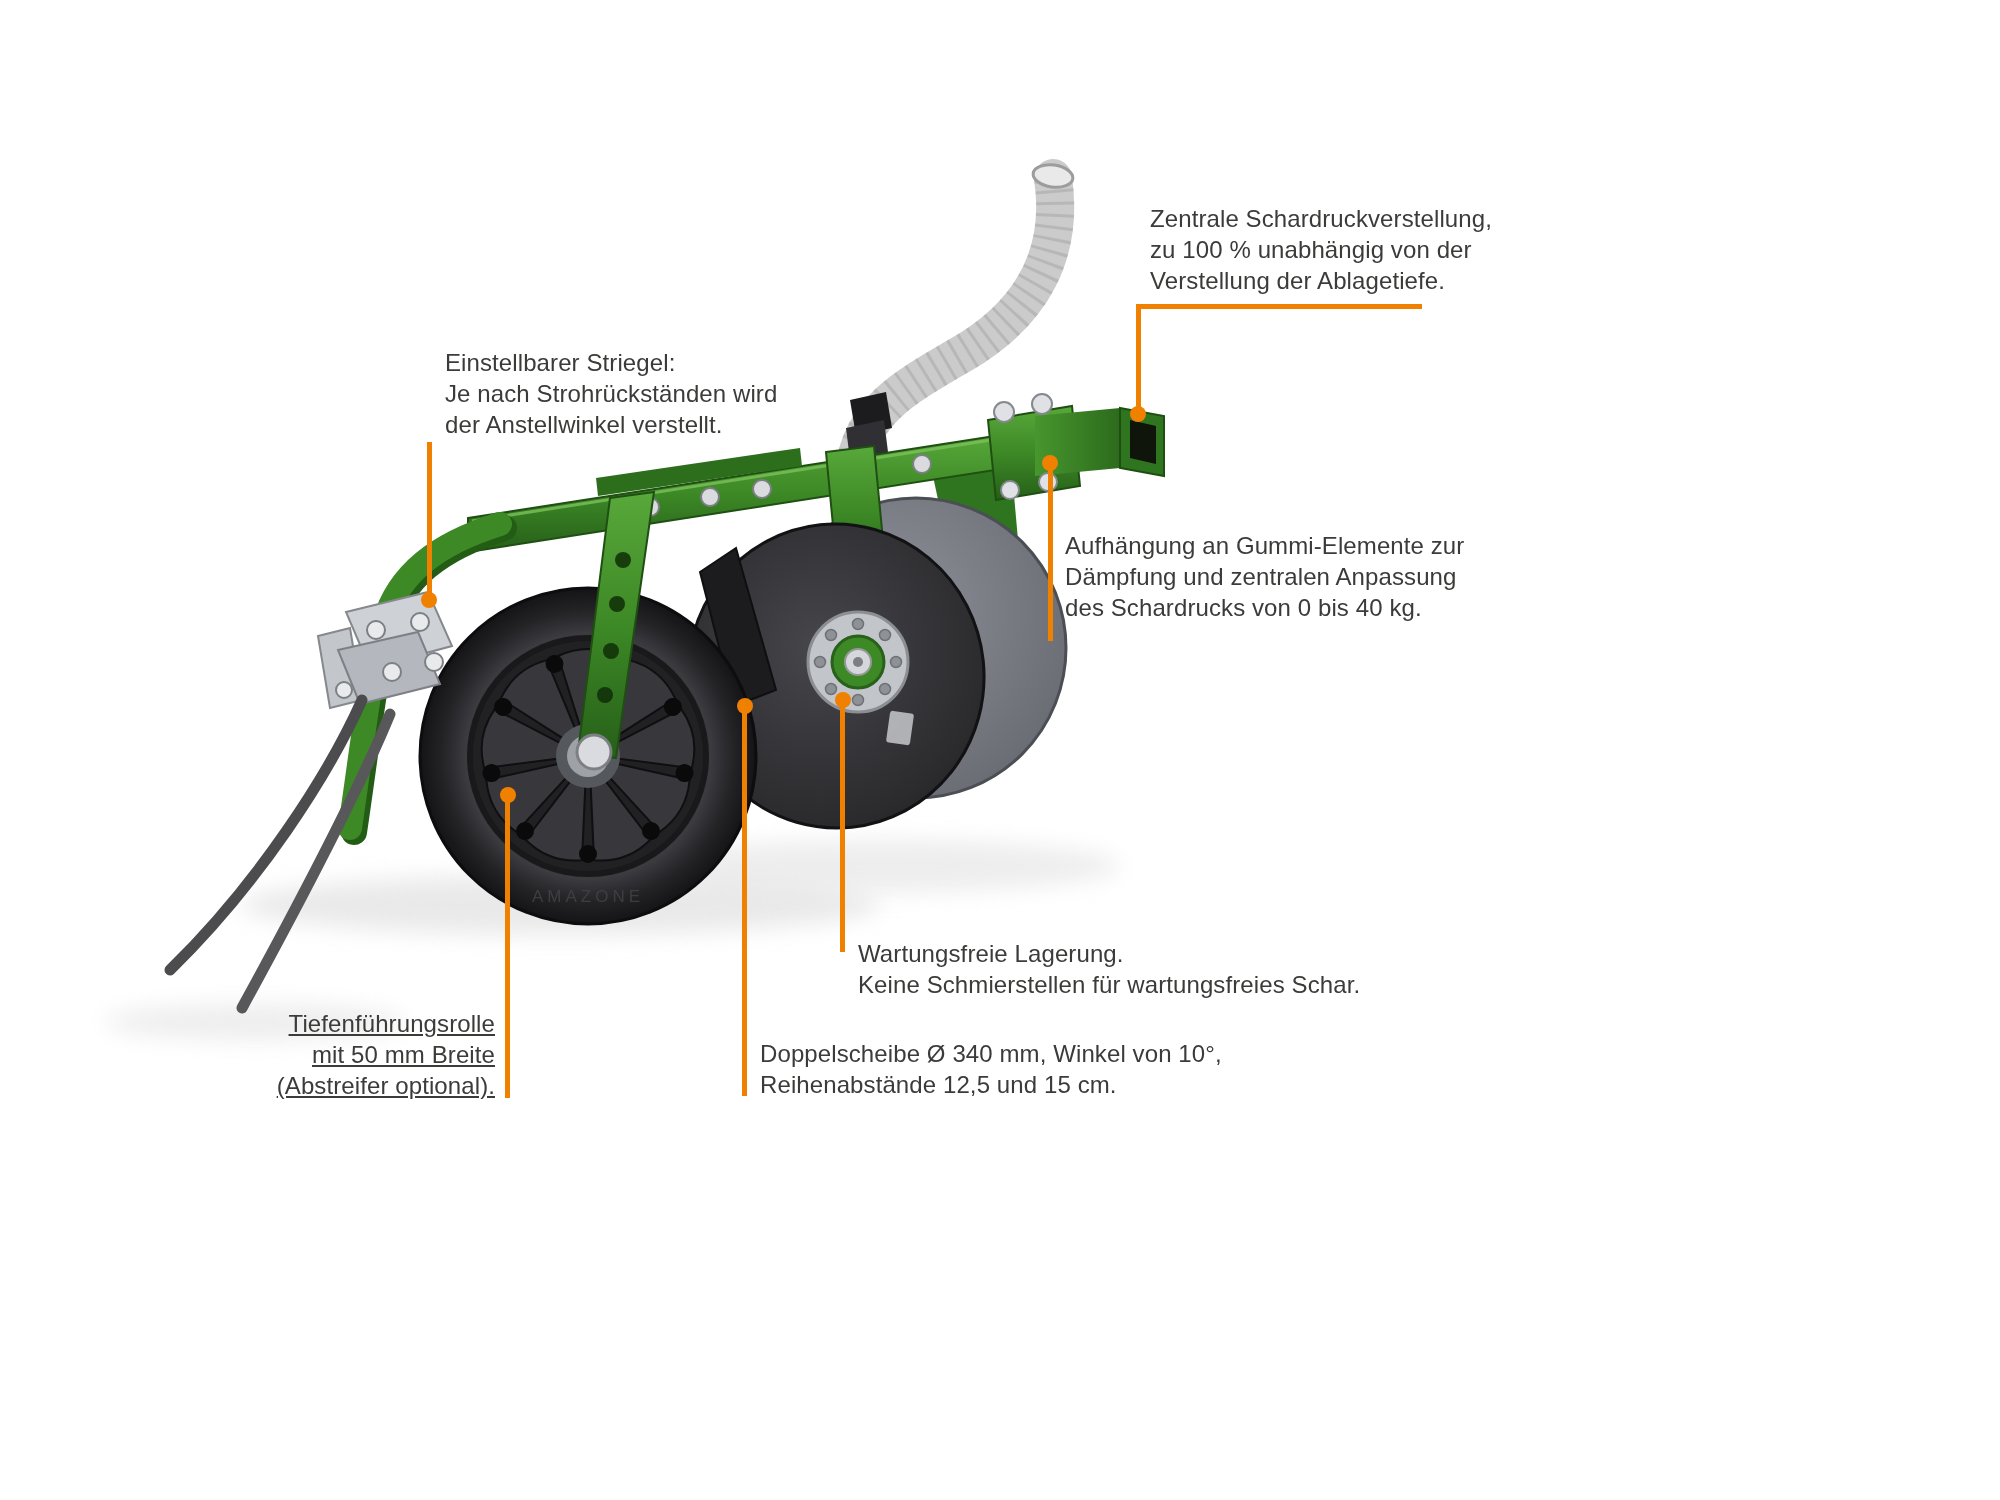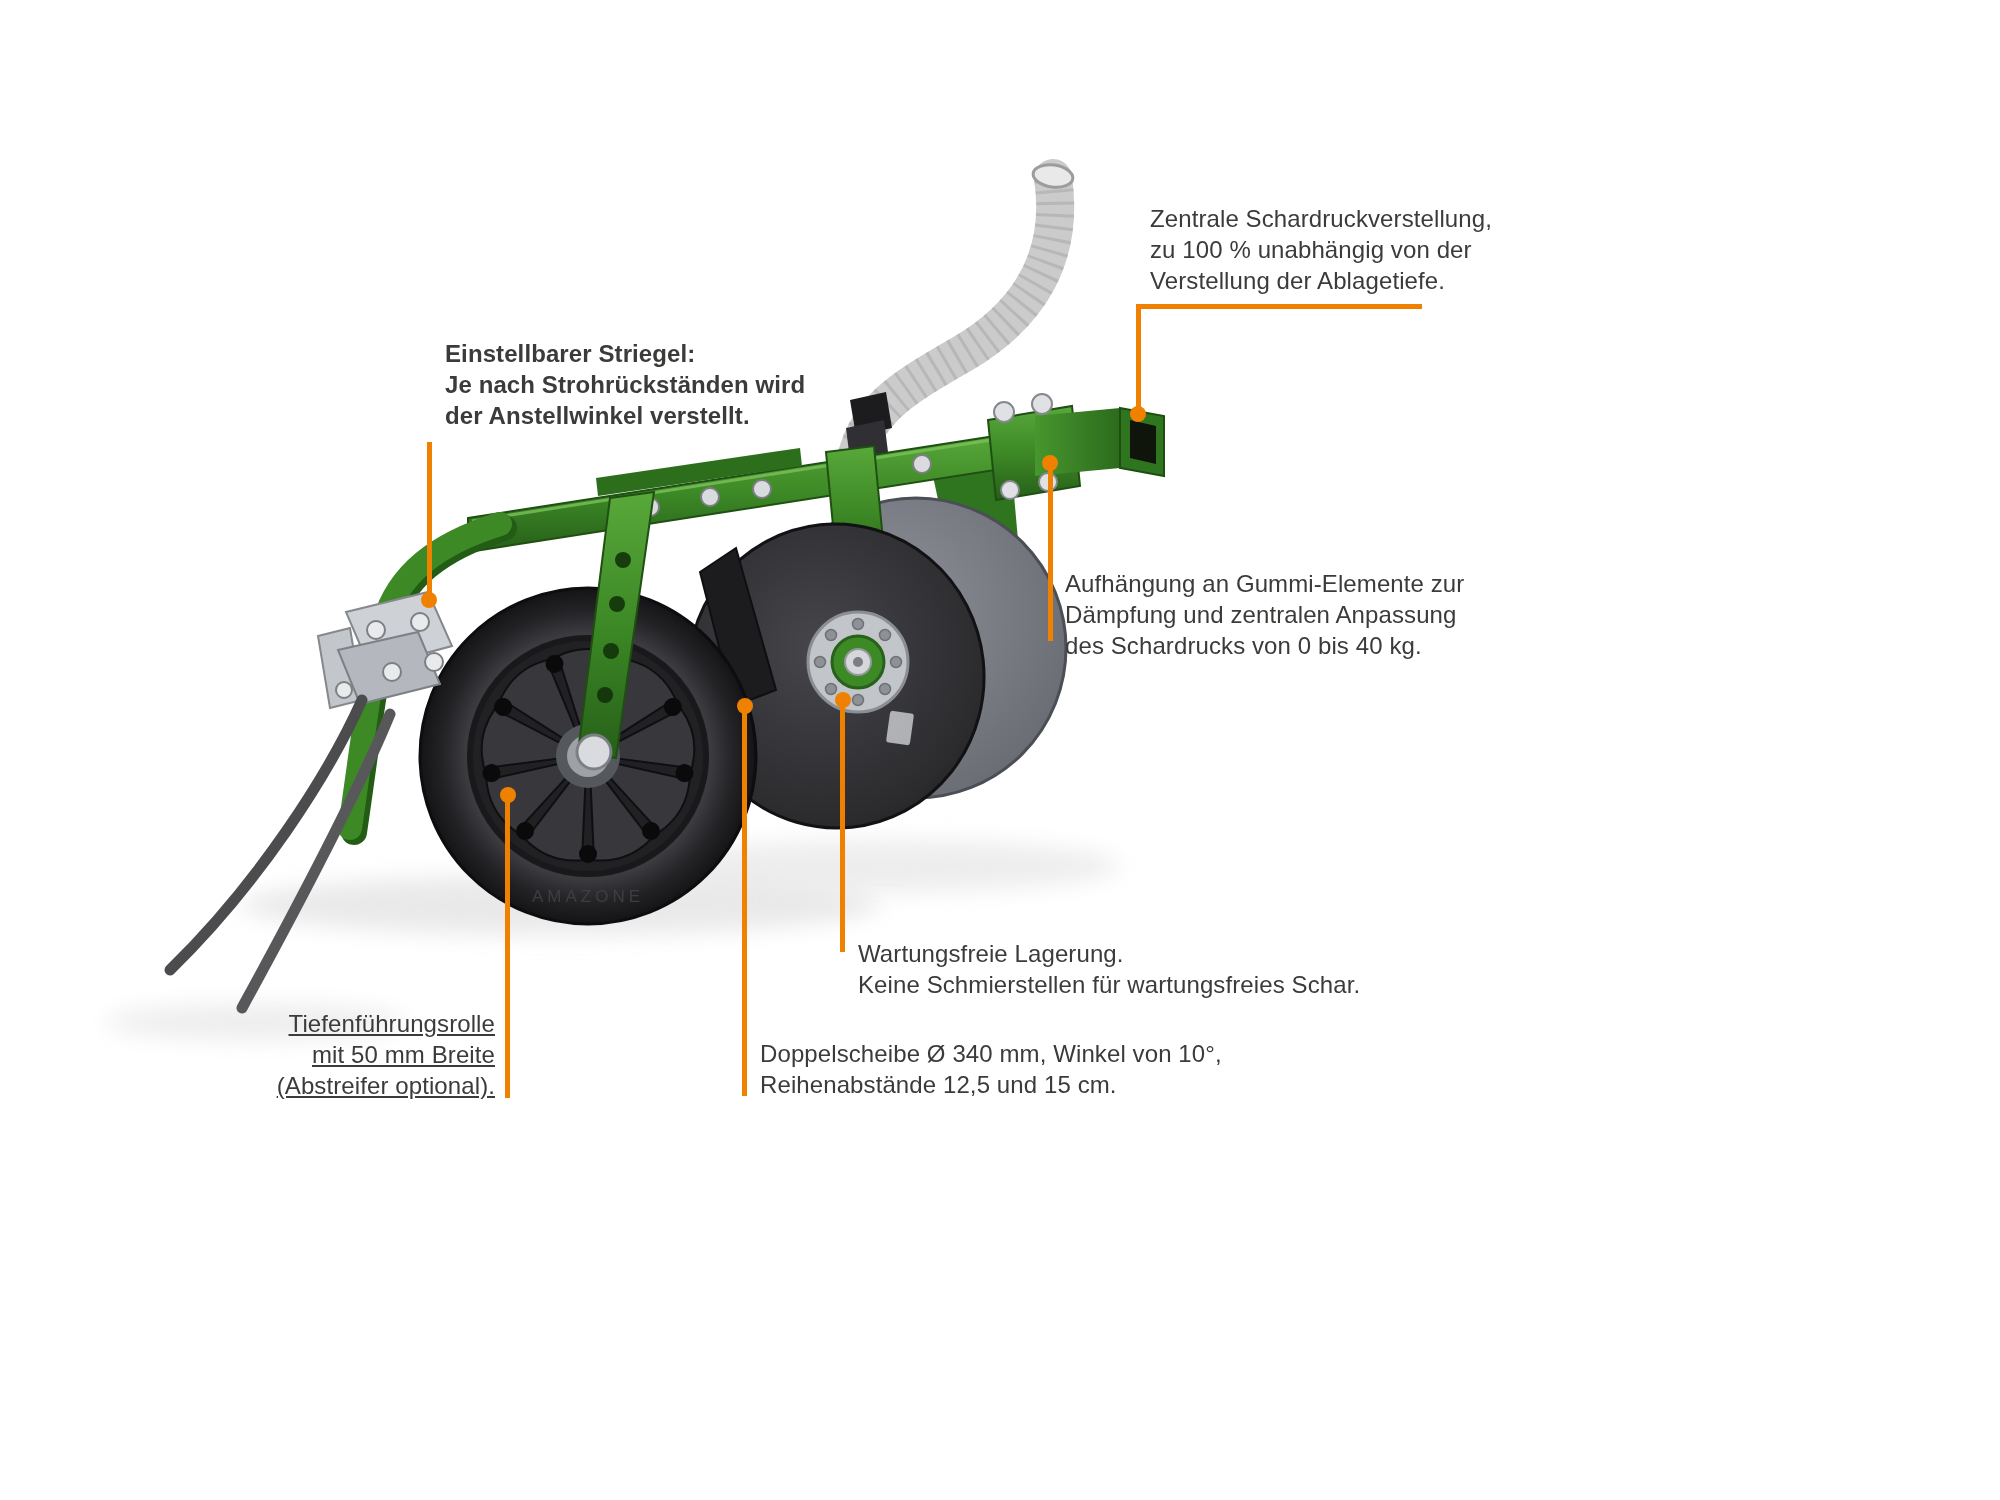--- a/index.html
+++ b/index.html
@@ -213,27 +213,27 @@
     </g>
   </svg>
 
   <div class="callout-text" style="left:1150px; top:203px;">Zentrale Schardruckverstellung,
 zu 100 % unabhängig von der
 Verstellung der Ablagetiefe.</div>
   <div class="leader h" style="left:1136px; top:304px; width:286px;"></div>
   <div class="leader v" style="left:1136px; top:304px; height:110px;"></div>
   <div class="dot" style="left:1130px; top:406px;"></div>
 
-  <div class="callout-text" style="left:445px; top:338px;font-weight:bold;">Einstellbarer Striegel:
+  <div class="callout-text" style="left:445px; top:347px;">Einstellbarer Striegel:
 Je nach Strohrückständen wird
 der Anstellwinkel verstellt.</div>
   <div class="leader v" style="left:427px; top:442px; height:152px;"></div>
   <div class="dot" style="left:421px; top:592px;"></div>
 
-  <div class="callout-text" style="left:1065px; top:568px;">Aufhängung an Gummi-Elemente zur
+  <div class="callout-text" style="left:1065px; top:530px;">Aufhängung an Gummi-Elemente zur
 Dämpfung und zentralen Anpassung
 des Schardrucks von 0 bis 40 kg.</div>
   <div class="leader v" style="left:1048px; top:463px; height:178px;"></div>
   <div class="dot" style="left:1042px; top:455px;"></div>
 
   <div class="callout-text" style="left:858px; top:938px;">Wartungsfreie Lagerung.
 Keine Schmierstellen für wartungsfreies Schar.</div>
   <div class="leader v" style="left:840px; top:700px; height:252px;"></div>
   <div class="dot" style="left:835px; top:692px;"></div>
 

